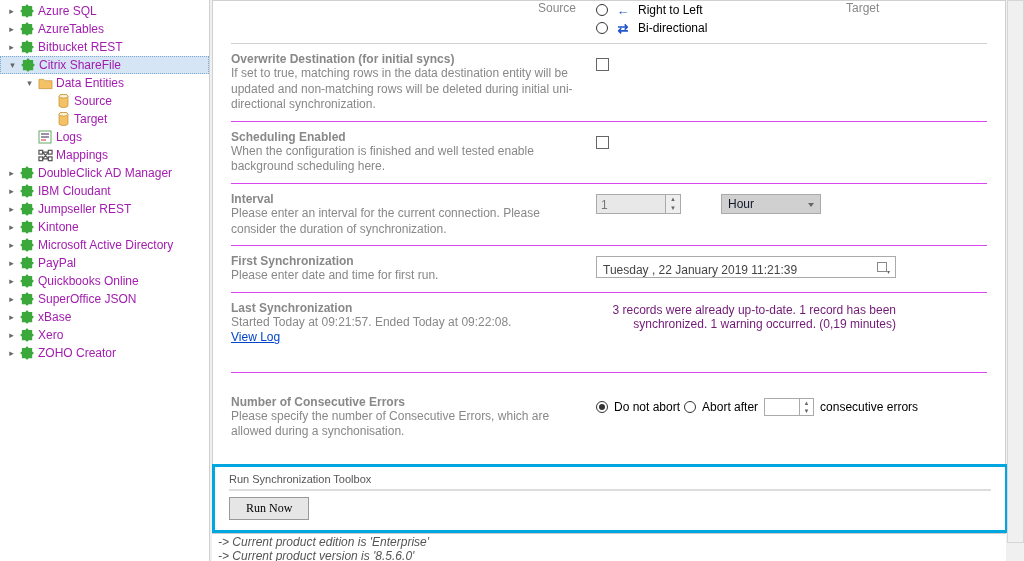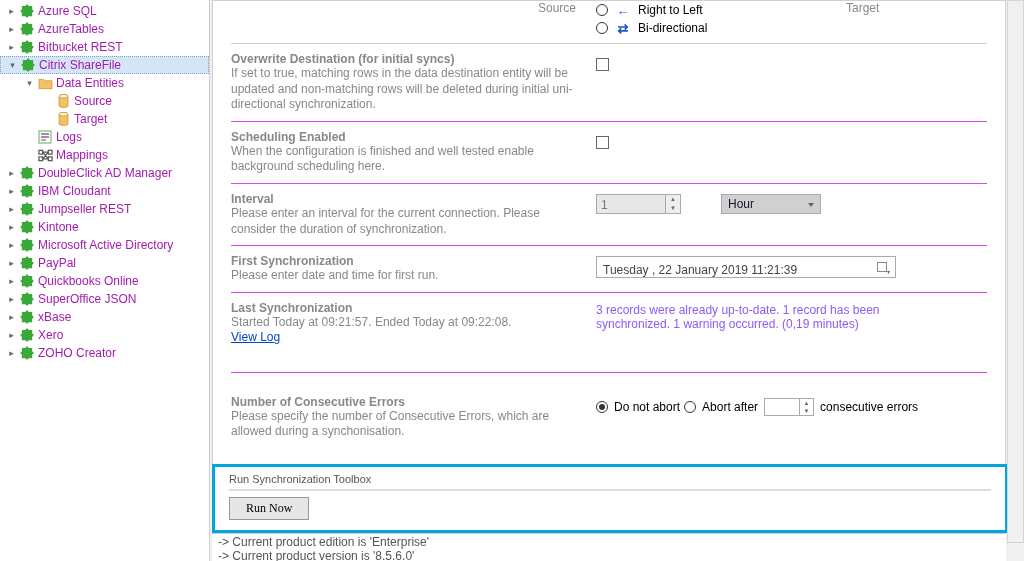--- a/index.html
+++ b/index.html
@@ -68,21 +68,21 @@
   .small-spin .sp-field { flex: 1; }
   .small-spin .sp-btns { width: 14px; display: flex; flex-direction: column; border-left: 1px solid #aaa; }
   .small-spin .sp-btns div { flex:1; font-size:6px; text-align:center; line-height:8px; color:#666; }
   
   
   .toolbox-wrap { position: absolute; left: 2px; right: 16px; bottom: 28px; border: 3px solid #00a6e0; padding: 6px 14px 10px; background: #fff; }
   .toolbox-title { color: #555; font-size: 11px; margin-bottom: 4px; }
   .toolbox-bar { height: 2px; background: #ddd; margin-bottom: 6px; }
   .run-btn { padding: 3px 16px; background: #e6e6e6; border: 1px solid #999; cursor: pointer; font-family: Liberation Serif, serif; }
   
-  .log-output { position: absolute; left: 2px; right: 18px; bottom: 0; height: 28px; background: #fff; border-top: 1px solid #ccc; padding: 1px 6px; color: #555; font-size: 11px; line-height: 1.2; overflow: hidden; }
+  .log-output { position: absolute; left: 2px; right: 18px; bottom: 0; height: 28px; background: #fff; border-top: 1px solid #ccc; padding: 1px 6px; color: #555; font-size: 11px; line-height: 1.2; overflow: hidden; font-style: italic; }
 </style>
 </head>
 <body>
 
 <div class="tree-panel" id="tree">
     <div class="tree-item indent-0">
       <span class="expander ">▸</span>
       <span class="tree-icon">
         <svg class="puzzle" viewBox="0 0 16 16">
           <path d="M2 2h4a1.5 1.5 0 1 1 3 0h4v4a1.5 1.5 0 1 1 0 3v4H9a1.5 1.5 0 1 1-3 0H2V9a1.5 1.5 0 1 1 0-3z"></path>
@@ -352,21 +352,21 @@
         </div>
       </div>
 
       <div class="row" style="min-height:80px;">
         <div class="row-left">
           <div class="row-title">Last Synchronization</div>
           <div class="row-desc">Started  Today at 09:21:57. Ended Today at 09:22:08.</div>
           <div><span class="link">View Log</span></div>
         </div>
         <div class="row-right">
-          <div style="color:#8b5cf6; max-width:300px;">3 records were already up-to-date. 1 record has been synchronized. 1 warning occurred. (0,19 minutes)</div>
+          <div style="color:#701a75; max-width:300px;text-align:right;">3 records were already up-to-date. 1 record has been synchronized. 1 warning occurred. (0,19 minutes)</div>
         </div>
       </div>
 
       <div class="row noborder" style="padding-top:22px;">
         <div class="row-left">
           <div class="row-title">Number of Consecutive Errors</div>
           <div class="row-desc">Please specify the number of Consecutive Errors, which are allowed during a synchonisation.</div>
         </div>
         <div class="row-right abort-block" style="flex-direction:row; gap:4px;">
           <div class="radio-line">

